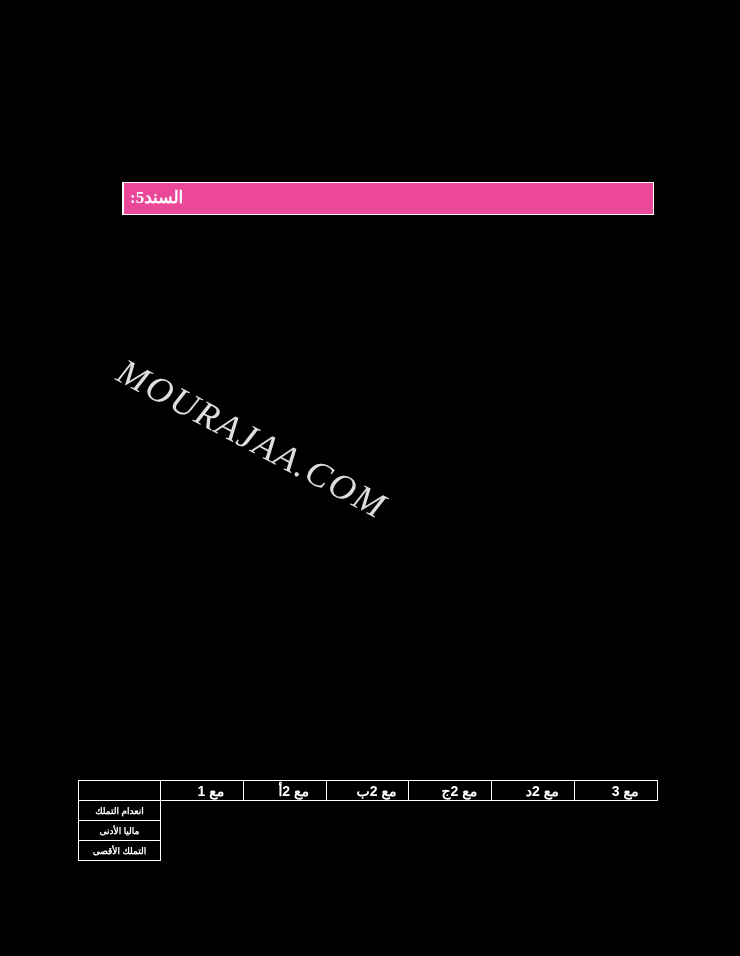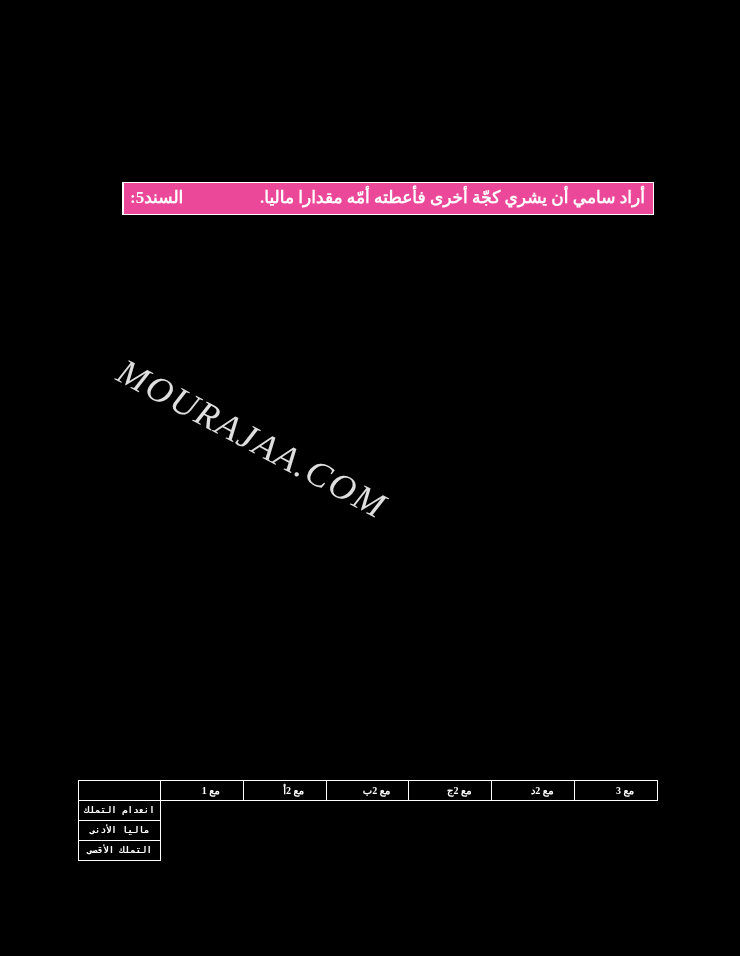--- a/index.html
+++ b/index.html
@@ -87,48 +87,47 @@
     direction: rtl;
     table-layout: fixed;
   }
   table.grid td {
     border: 1px solid #ffffff;
     background: #000000;
     color: #ffffff;
     text-align: center;
     vertical-align: middle;
     font-size: 9.5px;
-    font-family: Liberation Mono, monospace;
+    font-family: Liberation Sans, sans-serif;
     font-weight: bold;
     height: 20px;
     padding: 1px 2px;
     box-sizing: border-box;
   }
   table.grid td.head {
-    font-size: 10px;
-    font-family: Liberation Serif, serif;
+    font-size: 14px;
+    font-family: Liberation Sans, sans-serif;
     padding-left: 20px;
   }
   table.grid td.rowlabel {
     font-size: 9px;
     width: 82px;
   }
   table.grid td.blank {
     border: none;
     background: transparent;
   }
   .col-label { width: 82px; }
   .col-cell  { width: 83px; }
 </style>
 </head>
 <body>
 
 <div class="sanad-wrap">
   <div class="sanad-label">السند5:</div>
-  <div class="sanad-text">أراد سامي أن يشري كجّة أخرى فأعطته أمّه مقدارا ماليا.</div>
 </div>
 
 <div class="watermark">
   <span>MOURAJAA.COM</span>
 </div>
 
 <div class="table-zone">
   <table class="grid">
     <tbody>
         <tr>

